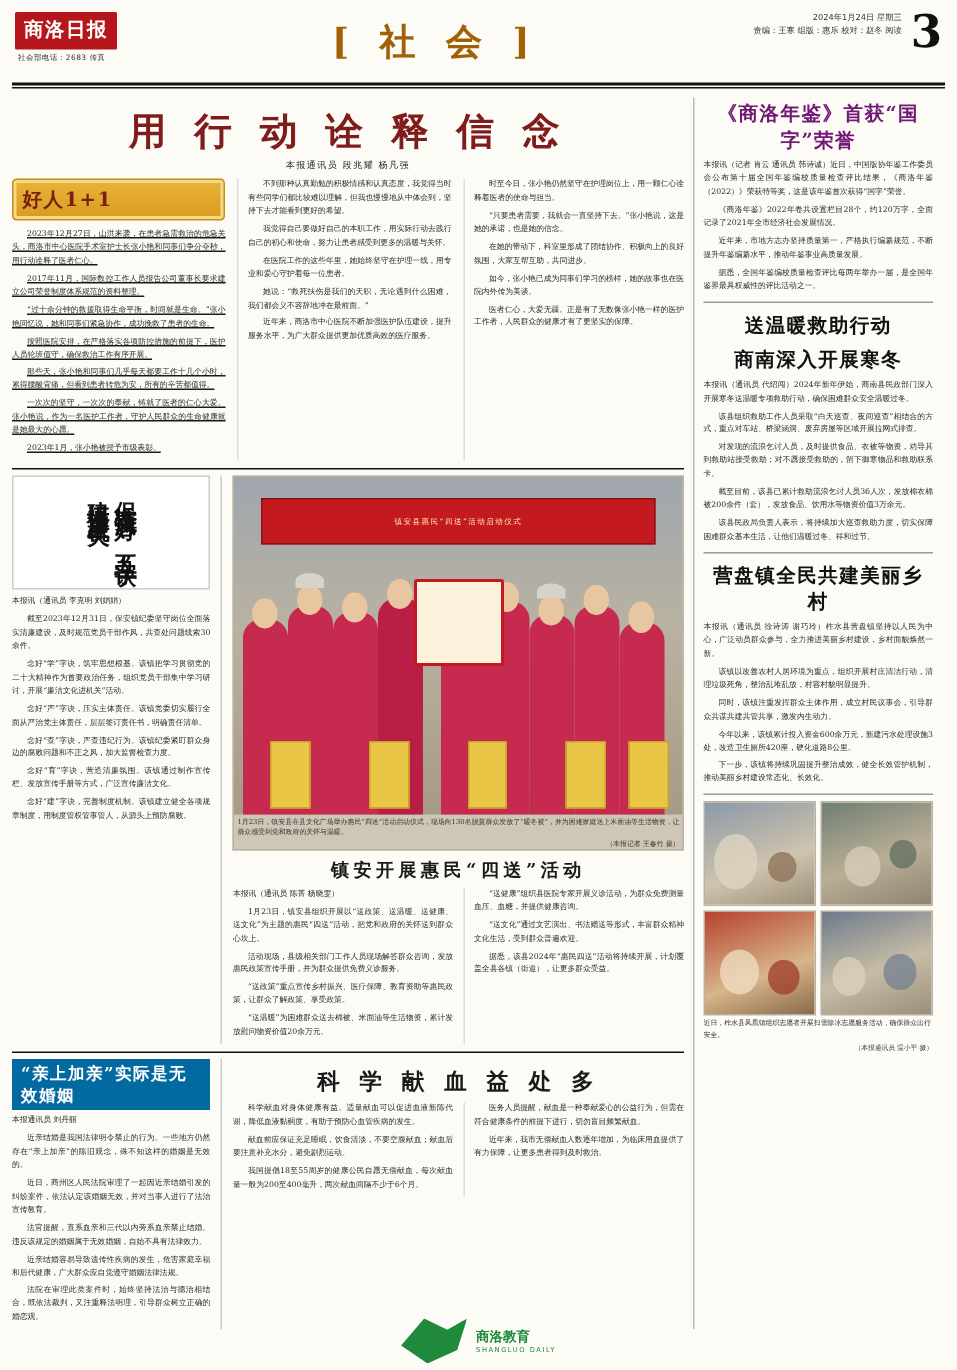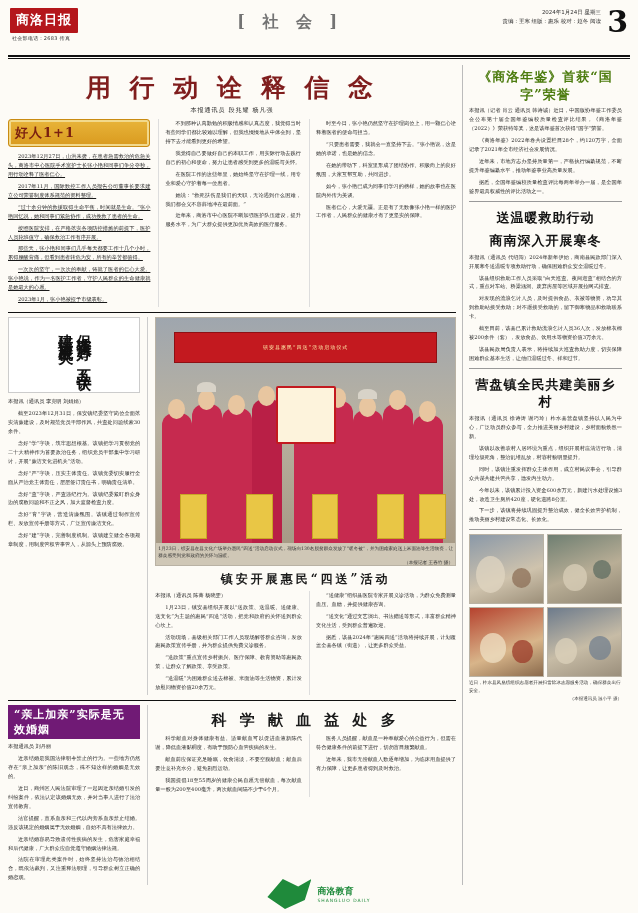--- a/index.html
+++ b/index.html
@@ -22,21 +22,21 @@
   .mh-left { display:flex; flex-direction:column; gap:2px; }
   .logo-box {
     background:#b4161b; color:#fff; font-weight:bold;
     font-size:13px; letter-spacing:1px; padding:3px 6px 4px 6px;
     font-family:"DejaVu Serif","Liberation Serif",serif;
     border-radius:1px;
   }
   .mh-sub { font-size:5px; color:#333; letter-spacing:0.3px; margin-left:2px;}
   .mh-center { text-align:center; flex:1; padding-top:4px;}
   .mh-title {
-    font-size:16px; letter-spacing:6px; color:#737373; font-weight:bold;
+    font-size:24px; letter-spacing:6px; color:#a16207; font-weight:bold;
     font-family:"DejaVu Serif","Liberation Serif",serif;
   }
   .mh-right { text-align:right; display:flex; align-items:flex-start; gap:6px;}
   .mh-right-txt { font-size:5.5px; color:#333; line-height:1.7; text-align:right;}
   .pagenum {
     font-size:30px; font-weight:bold; color:#111; line-height:0.9;
     font-family:"DejaVu Serif","Liberation Serif",serif;
   }
   .rule-top { height:2px; background:#111; margin:1px 8px 0 8px; }
   .rule-top2 { height:1px; background:#111; margin:1px 8px 4px 8px; }
@@ -121,33 +121,33 @@
     position:absolute; left:40%; top:30%; width:20%; height:26%;
     background:#fdf3dc; border:2px solid #c3191f; border-radius:2px;
   }
 
   
   .rc-title {
     font-size:13px; font-weight:bold; text-align:center; letter-spacing:1px;
     font-family:"DejaVu Serif","Liberation Serif",serif; color:#111;
     line-height:1.35; padding:3px 0 3px 0;
   }
-  .rc-title.red { color:#4d7c0f; }
+  .rc-title.red { color:#701a75; }
 
   .mid-head {
     text-align:center; font-size:12px; font-weight:bold; letter-spacing:3px;
     font-family:"DejaVu Serif","Liberation Serif",serif; padding:5px 0 3px 0;
   }
   .mid-head2 {
     text-align:center; font-size:15px; font-weight:bold; letter-spacing:4px;
     font-family:"DejaVu Serif","Liberation Serif",serif; padding:6px 0 4px 0;
   }
 
   .blackbar {
-    background:#701a75; color:#fff; font-size:11px; font-weight:bold;
+    background:#0369a1; color:#fff; font-size:11px; font-weight:bold;
     padding:2px 6px; display:inline-block; letter-spacing:1px;
     font-family:"DejaVu Serif","Liberation Serif",serif;
   }
 
   
   .ph-small { height:70px; position:relative; overflow:hidden; border:1px solid #b9b2a4;}
   .ph-a { background:linear-gradient(160deg,#8b99a8,#cfc3ad 60%,#9c8f79); }
   .ph-b { background:linear-gradient(160deg,#6f7f72,#b9ae96 55%,#8e8471); }
   .ph-c { background:linear-gradient(160deg,#b6432f,#d8b58a 60%,#8a6a4c); }
   .ph-d { background:linear-gradient(160deg,#6d7b8c,#c7bca6 55%,#9b8f7c); }

